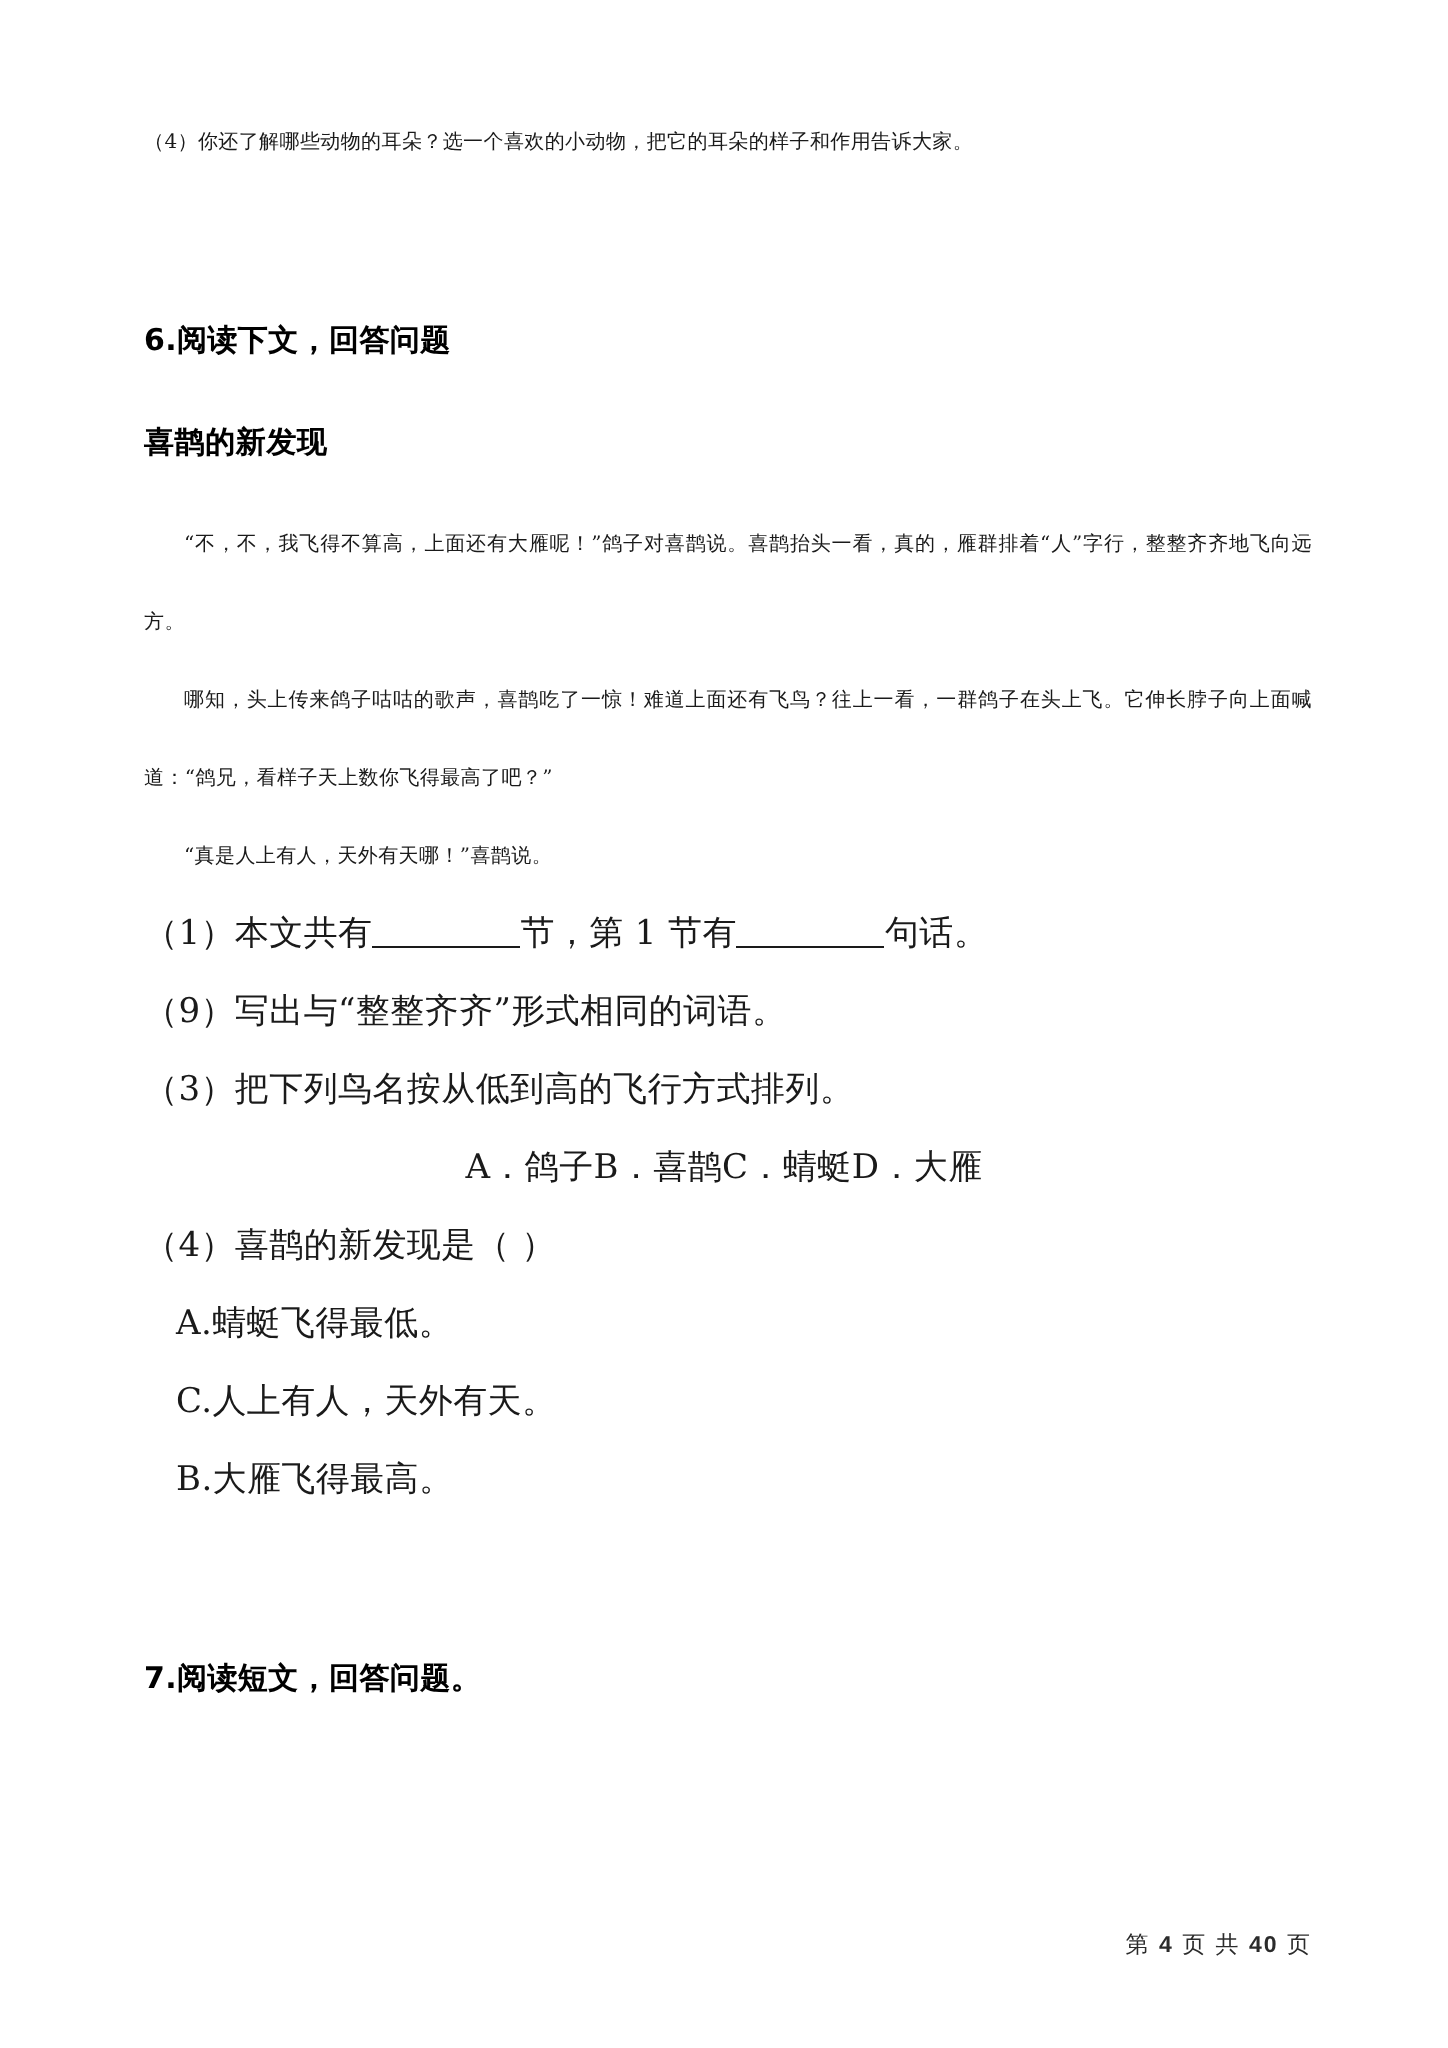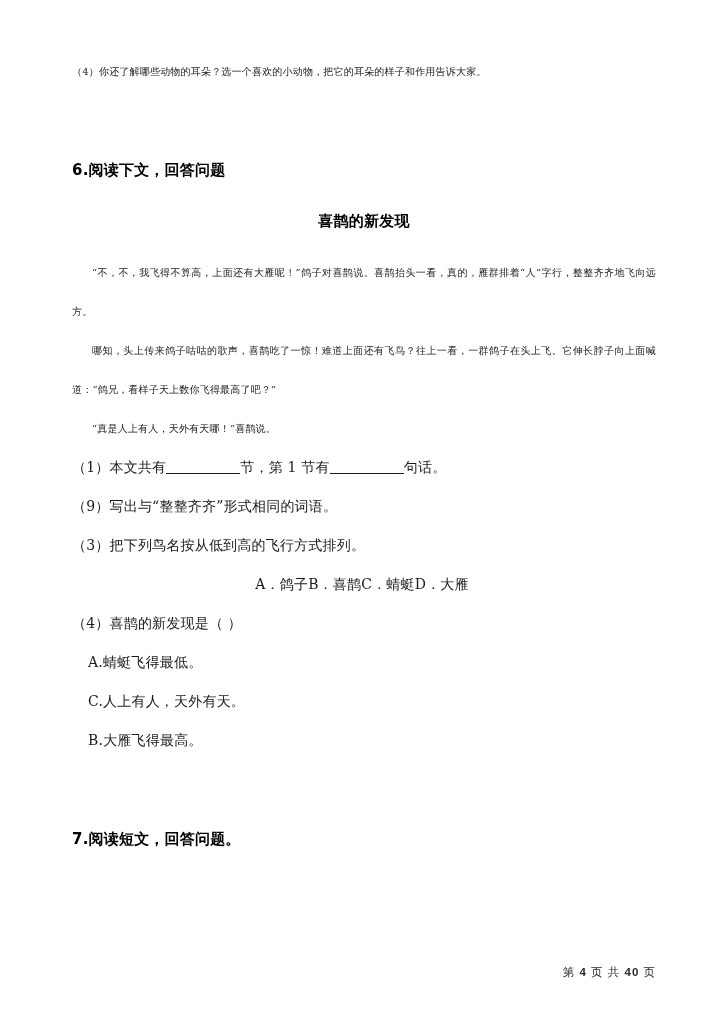--- a/index.html
+++ b/index.html
@@ -33,21 +33,21 @@
     text-align: justify;
     text-justify: inter-ideograph;
     letter-spacing: 0.2px;
     margin: 0;
     color: #1a1a1a;
   }
   .para.indent {
     text-indent: 2em;
   }
   .q-line {
-    font-size: 14px;
+    font-size: 17px;
     line-height: 39px;
     margin: 0;
     color: #1a1a1a;
     letter-spacing: 0.2px;
   }
   .q-line.opt-row {
     margin-left: -4px;
     text-align: center;
   }
   .q-line.choice {
@@ -61,21 +61,20 @@
     margin: 0;
     color: #000000;
     letter-spacing: 0.2px;
   }
   .title {
     font-family: "DejaVu Sans", "Liberation Sans", sans-serif;
     font-weight: bold;
     font-size: 15px;
     line-height: 39px;
     margin: 0;
-    text-align: center;
     color: #000000;
     letter-spacing: 0.3px;
   }
   .blank {
     display: inline-block;
     width: 74px;
     border-bottom: 1.4px solid #1a1a1a;
     vertical-align: -2px;
     height: 15px;
   }

